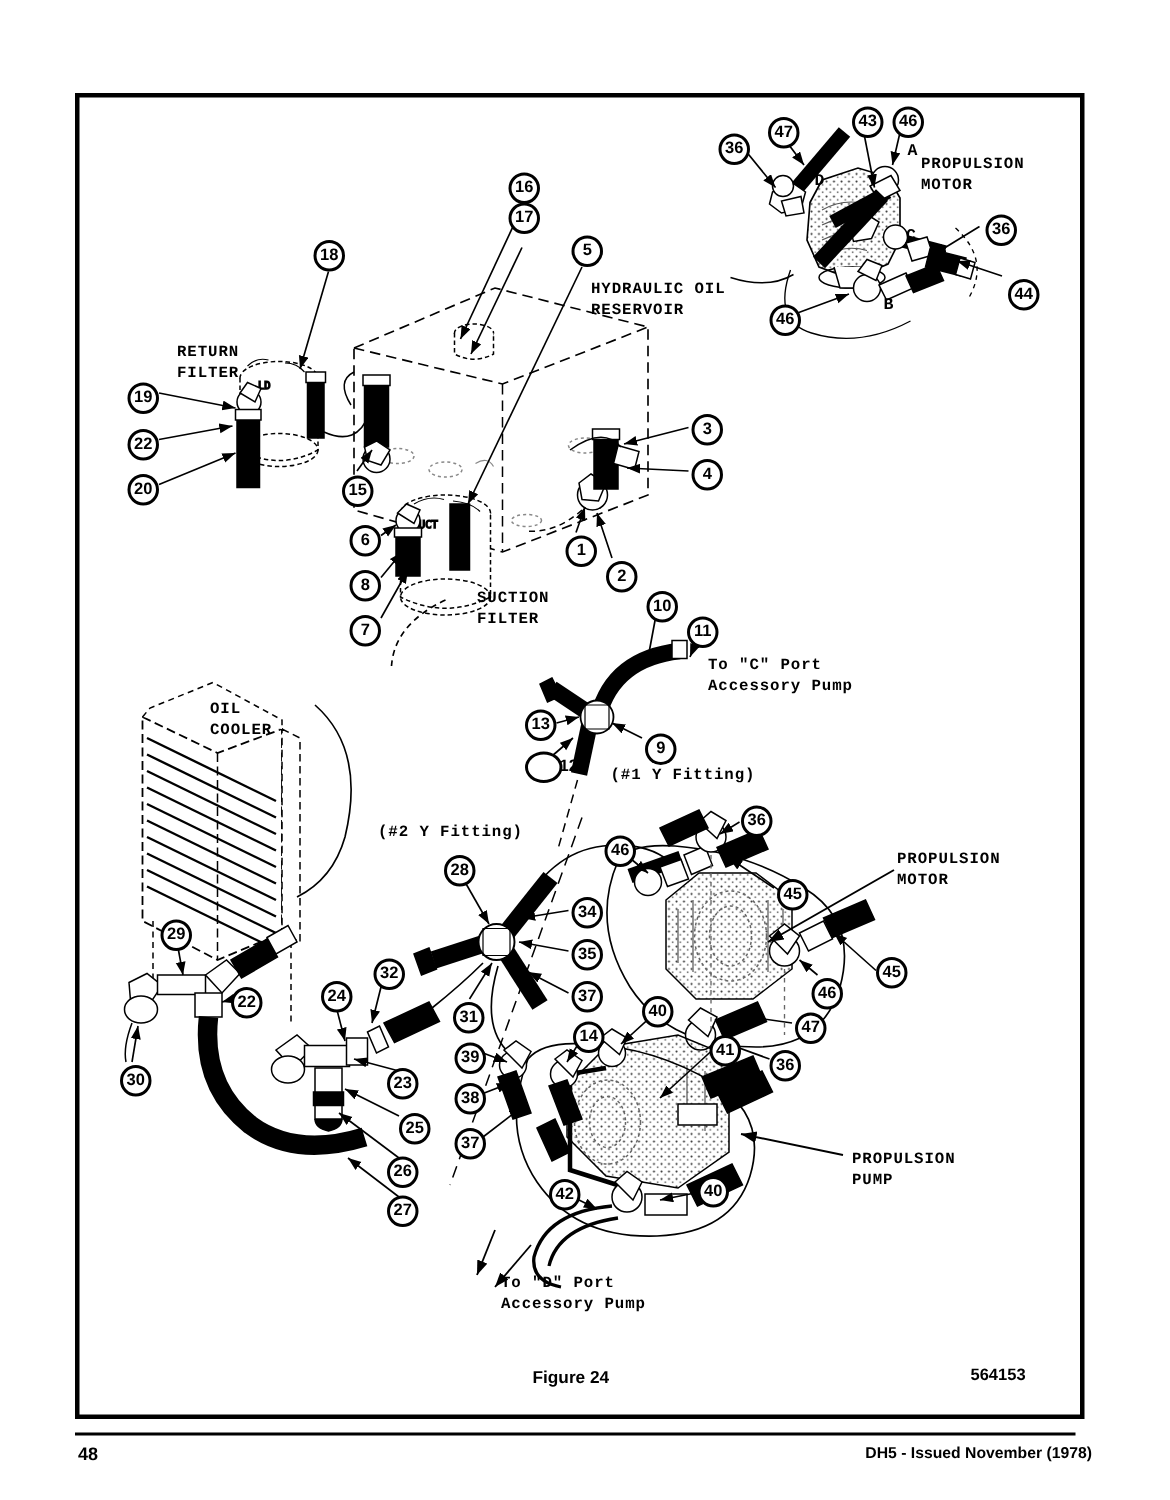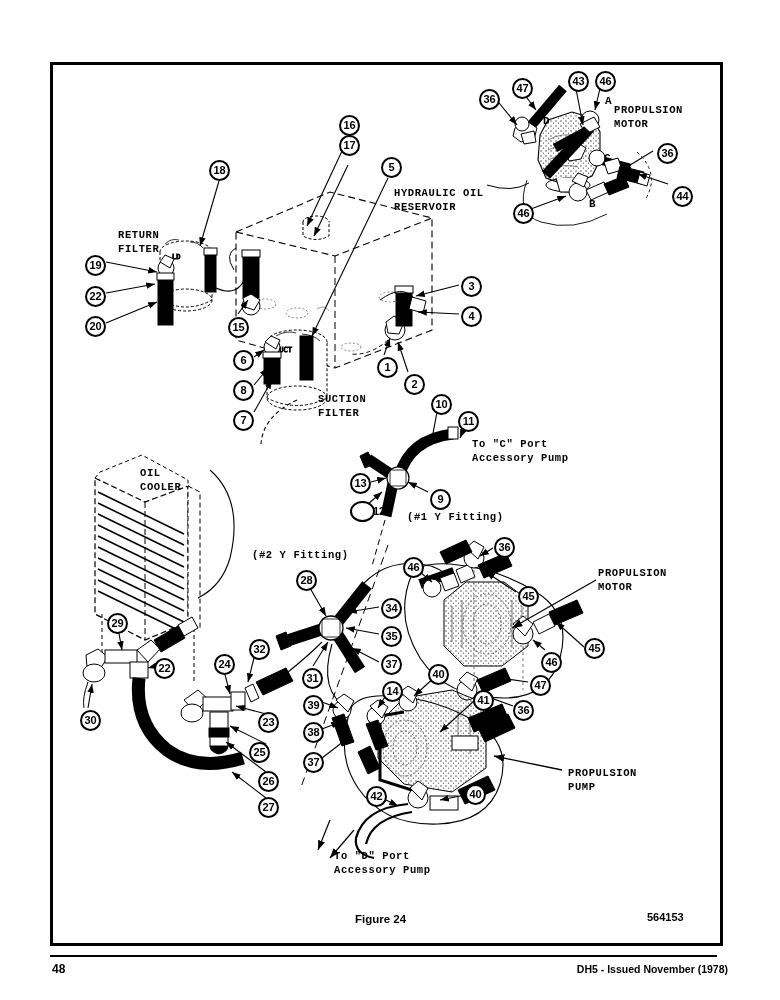--- a/index.html
+++ b/index.html
@@ -500,21 +500,21 @@
       <div class="cal" style="left: 584px; top: 638px;">45</div>
       <div class="cal" style="left: 541px; top: 652px;">46</div>
       <div class="cal" style="left: 530px; top: 675px;">47</div>
       <div class="cal" style="left: 513px; top: 700px;">36</div>
       <div class="cal" style="left: 107px; top: 613px;">29</div>
       <div class="cal" style="left: 154px; top: 658px;">22</div>
       <div class="cal" style="left: 80px; top: 710px;">30</div>
       <div class="cal" style="left: 214px; top: 654px;">24</div>
       <div class="cal" style="left: 249px; top: 639px;">32</div>
       <div class="cal" style="left: 258px; top: 712px;">23</div>
-      <div class="cal" style="left: 249px; top: 742px;">25</div>
+      <div class="cal" style="left: 266px; top: 742px;">25</div>
       <div class="cal" style="left: 258px; top: 771px;">26</div>
       <div class="cal" style="left: 258px; top: 797px;">27</div>
       <div class="cal" style="left: 303px; top: 695px;">39</div>
       <div class="cal" style="left: 303px; top: 722px;">38</div>
       <div class="cal" style="left: 303px; top: 752px;">37</div>
       <div class="cal" style="left: 382px; top: 681px;">14</div>
       <div class="cal" style="left: 428px; top: 664px;">40</div>
       <div class="cal" style="left: 473px; top: 690px;">41</div>
       <div class="cal" style="left: 366px; top: 786px;">42</div>
       <div class="cal" style="left: 465px; top: 784px;">40</div>

